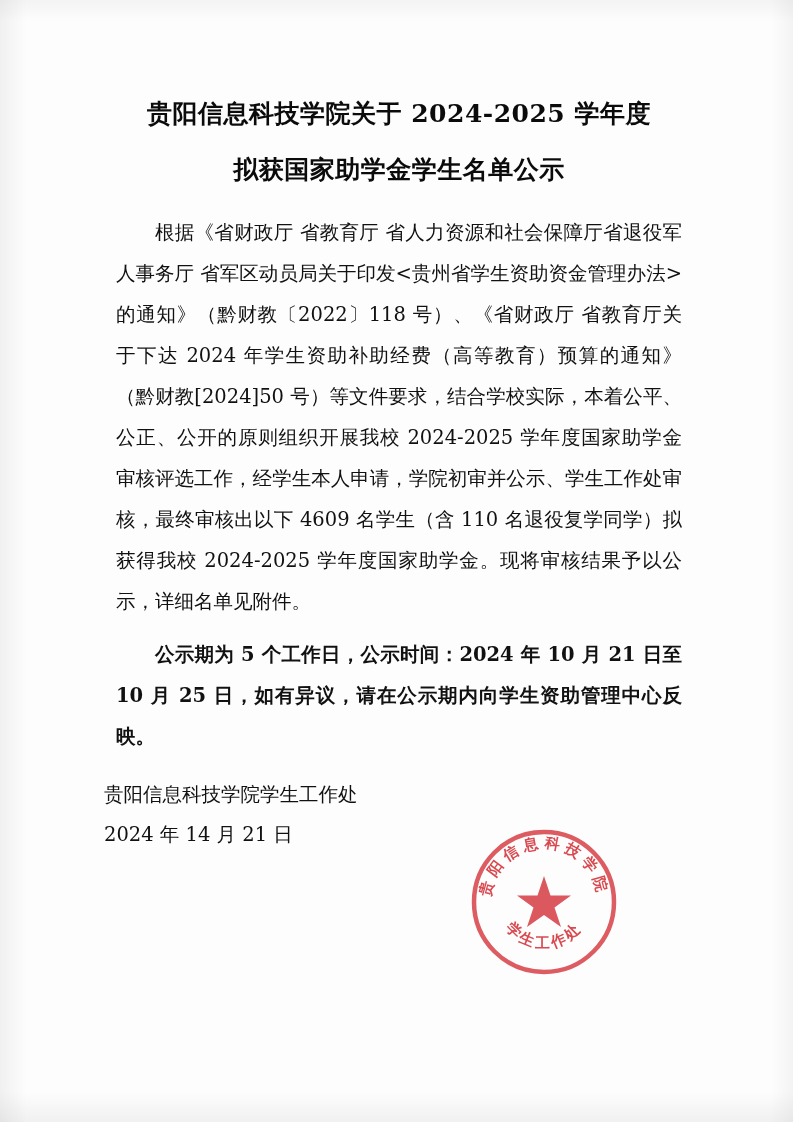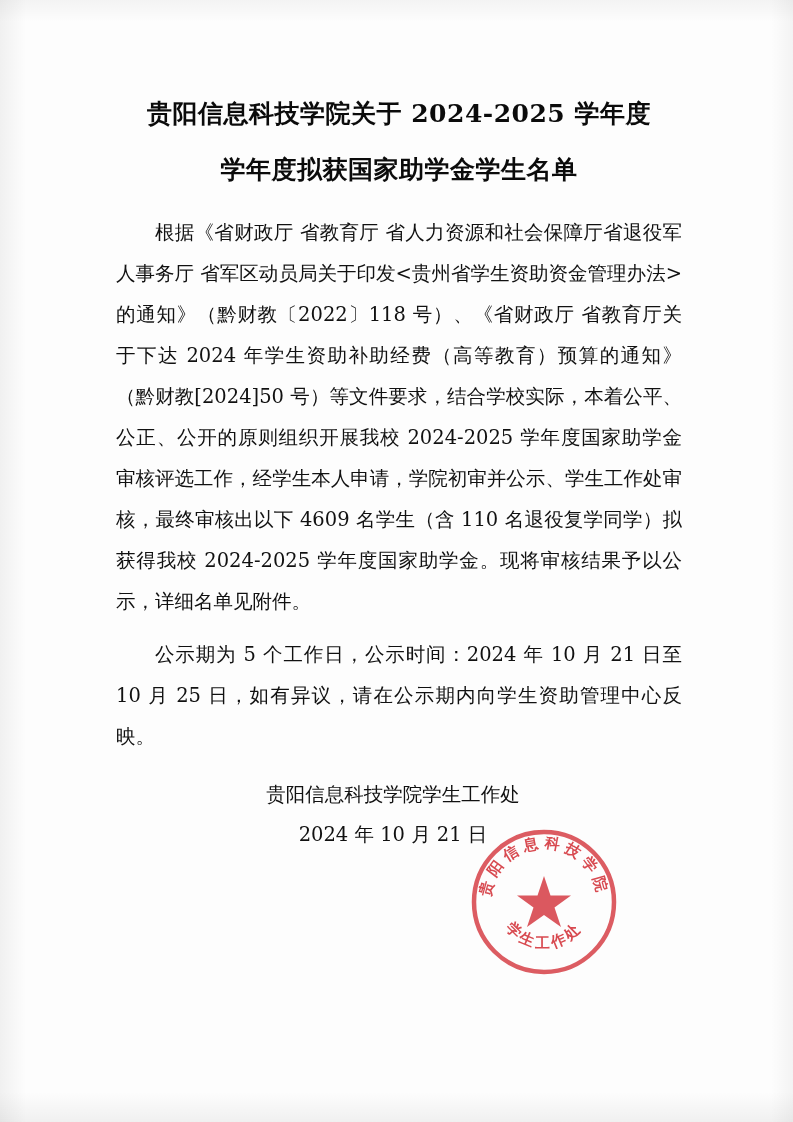--- a/index.html
+++ b/index.html
@@ -64,26 +64,26 @@
     text-justify: inter-ideograph;
     color: #111111;
   }
 
   .para {
     margin: 12px;
     text-indent: 2em;
   }
 
   .para.bold {
-    font-weight: normal;
+    font-weight: bold;
   }
 
   .signature {
     margin-top: 18px;
-    text-align: center;
+    text-align: left;
     font-size: 19.5px;
     line-height: 40px;
     padding-right: 12px;
     position: relative;
     z-index: 3;
   }
 
   .sig-line {
     display: block;
   }
@@ -113,31 +113,31 @@
 </style>
 </head>
 <body>
 
 <div class="page">
 
   <div class="content">
 
     <div class="doc-title">
       <div>贵阳信息科技学院关于 2024-2025 学年度</div>
-      <div>学年度拟获国家助学金学生名单</div>
+      <div>拟获国家助学金学生名单公示</div>
     </div>
 
     <div class="body-text">
       <p class="para">根据《省财政厅 省教育厅 省人力资源和社会保障厅省退役军人事务厅 省军区动员局关于印发&lt;贵州省学生资助资金管理办法&gt;的通知》（黔财教〔2022〕118 号）、《省财政厅 省教育厅关于下达 2024 年学生资助补助经费（高等教育）预算的通知》（黔财教[2024]50 号）等文件要求，结合学校实际，本着公平、公正、公开的原则组织开展我校 2024-2025 学年度国家助学金审核评选工作，经学生本人申请，学院初审并公示、学生工作处审核，最终审核出以下 4609 名学生（含 110 名退役复学同学）拟获得我校 2024-2025 学年度国家助学金。现将审核结果予以公示，详细名单见附件。</p>
       <p class="para bold">公示期为 5 个工作日，公示时间：2024 年 10 月 21 日至 10 月 25 日，如有异议，请在公示期内向学生资助管理中心反映。</p>
     </div>
 
     <div class="signature">
       <span class="sig-line">贵阳信息科技学院学生工作处</span>
-      <span class="sig-line">2024 年 10 月 21 日</span>
+      <span class="sig-line">2024 年 14 月 21 日</span>
     </div>
 
   </div>
 
   <div class="seal">
     <svg width="148" height="148" viewBox="0 0 148 148" aria-hidden="true">
       <defs>
         <path id="sealArcTop" d="M 20,74 A 54,54 0 0 1 128,74" fill="none"></path>
         <path id="sealArcBottom" d="M 28,74 A 46,46 0 0 0 120,74" fill="none"></path>
       </defs>

